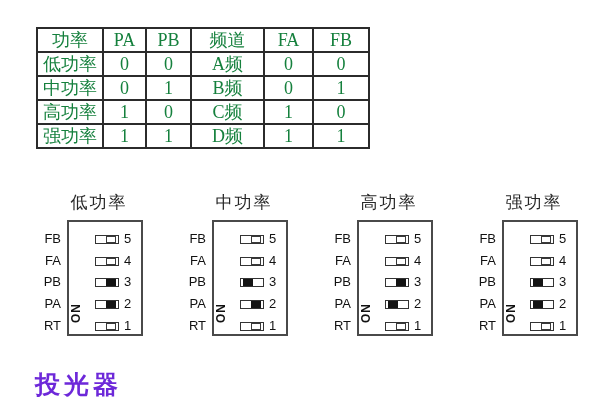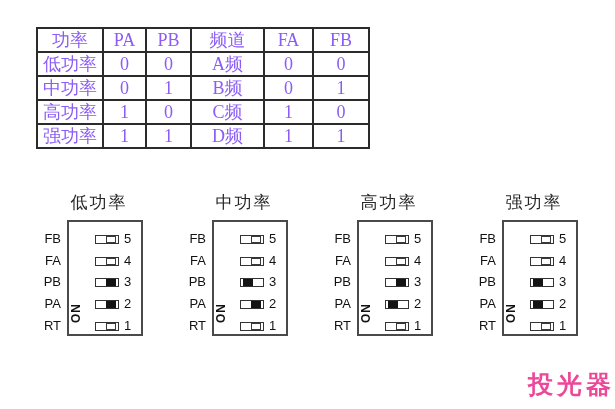--- a/index.html
+++ b/index.html
@@ -5,21 +5,21 @@
   html,body { margin:0; padding:0; }
   body {
     width:615px; height:409px; background:#ffffff; position:relative;
     font-family:"Liberation Sans", sans-serif; color:#222222; overflow:hidden;
   }
 
   
   table.power-table {
     position:absolute; left:36px; top:27px;
     border-collapse:collapse; table-layout:fixed;
-    font-family:"Liberation Serif", serif; color:#8b5cf6;
+    font-family:"Liberation Serif", serif; color:#15803d;
   }
   .power-table th, .power-table td {
     border:2px solid #2b2b2b; height:22px; padding:0 2px;
     text-align:center; vertical-align:middle;
     font-weight:normal; font-size:18px; line-height:1;
     white-space:nowrap; overflow:hidden;
   }
 
   
   .dip-block {
@@ -59,22 +59,22 @@
 
   .dip-on {
     position:absolute; left:-7px; top:84px; width:28px; height:14px;
     transform:rotate(-90deg); transform-origin:center;
     font-weight:bold; font-size:12px; line-height:14px; letter-spacing:1px;
     text-align:center; color:#111;
   }
 
   
   .caption {
-    position:absolute; left:35px; top:368px; width:580px; text-align:right;
-    font-weight:bold; font-size:25px; letter-spacing:4px; color:#ec4899;
+    position:absolute; left:35px; top:368px; width:580px; text-align:left;
+    font-weight:bold; font-size:25px; letter-spacing:4px; color:#6d28d9;
   }
 </style>
 </head>
 <body>
 
 <table class="power-table">
   <colgroup>
     <col style="width:66px">
       <col style="width:43px">
       <col style="width:45px">

